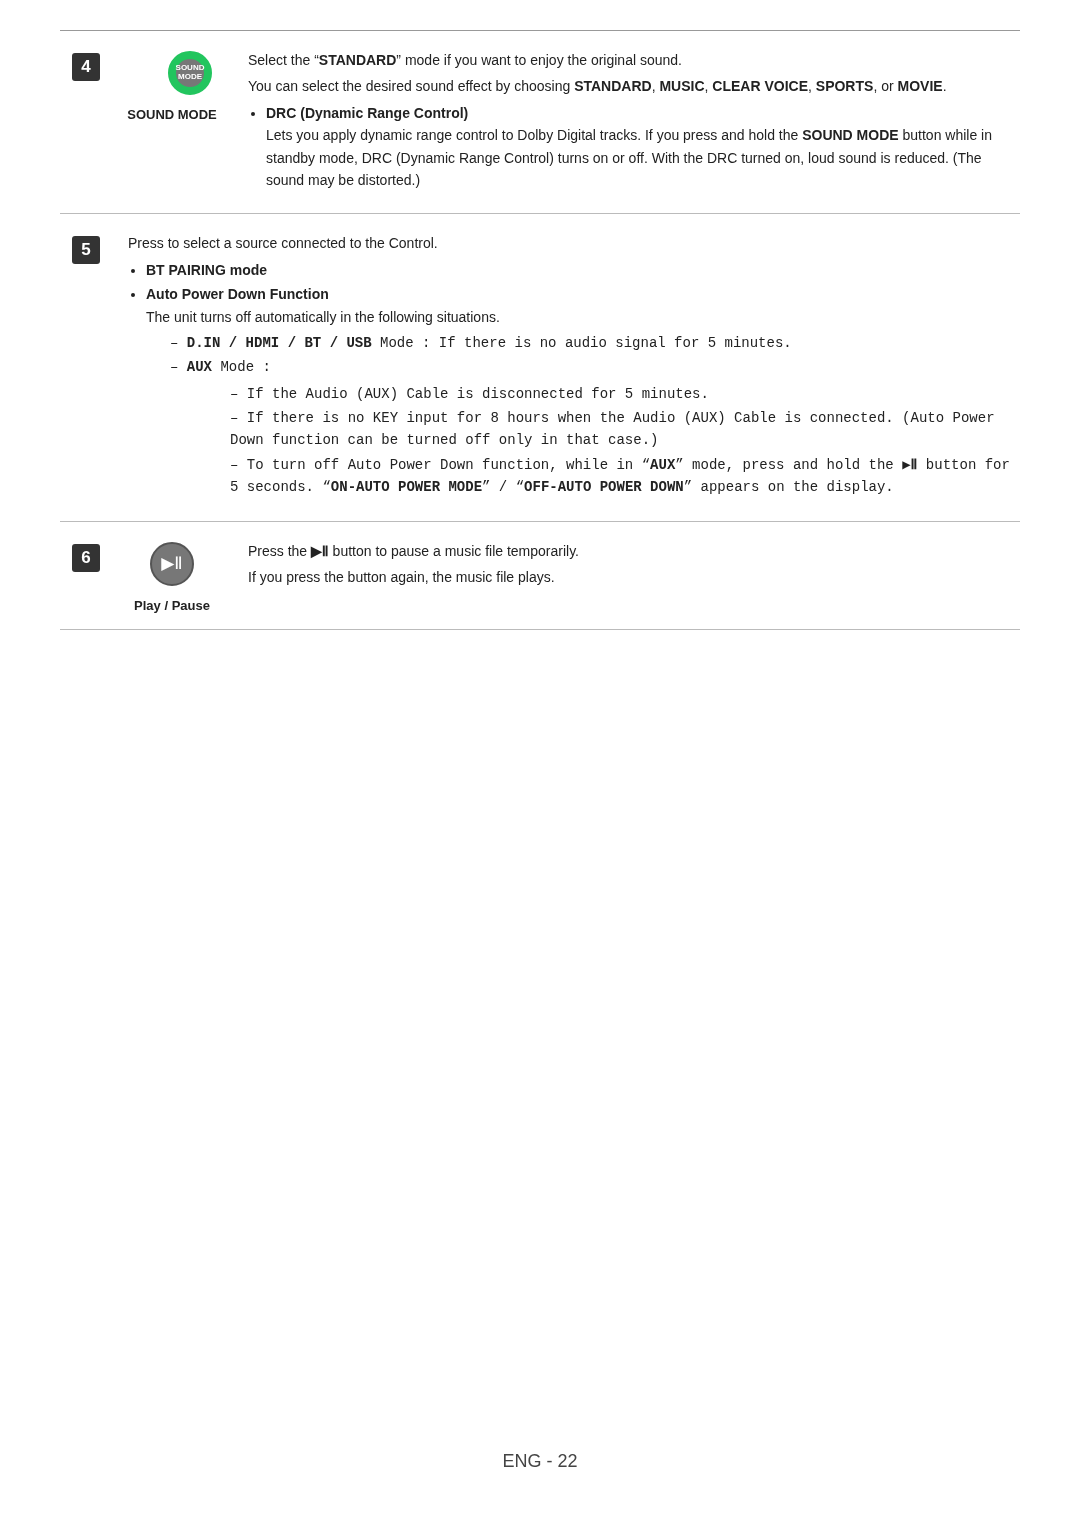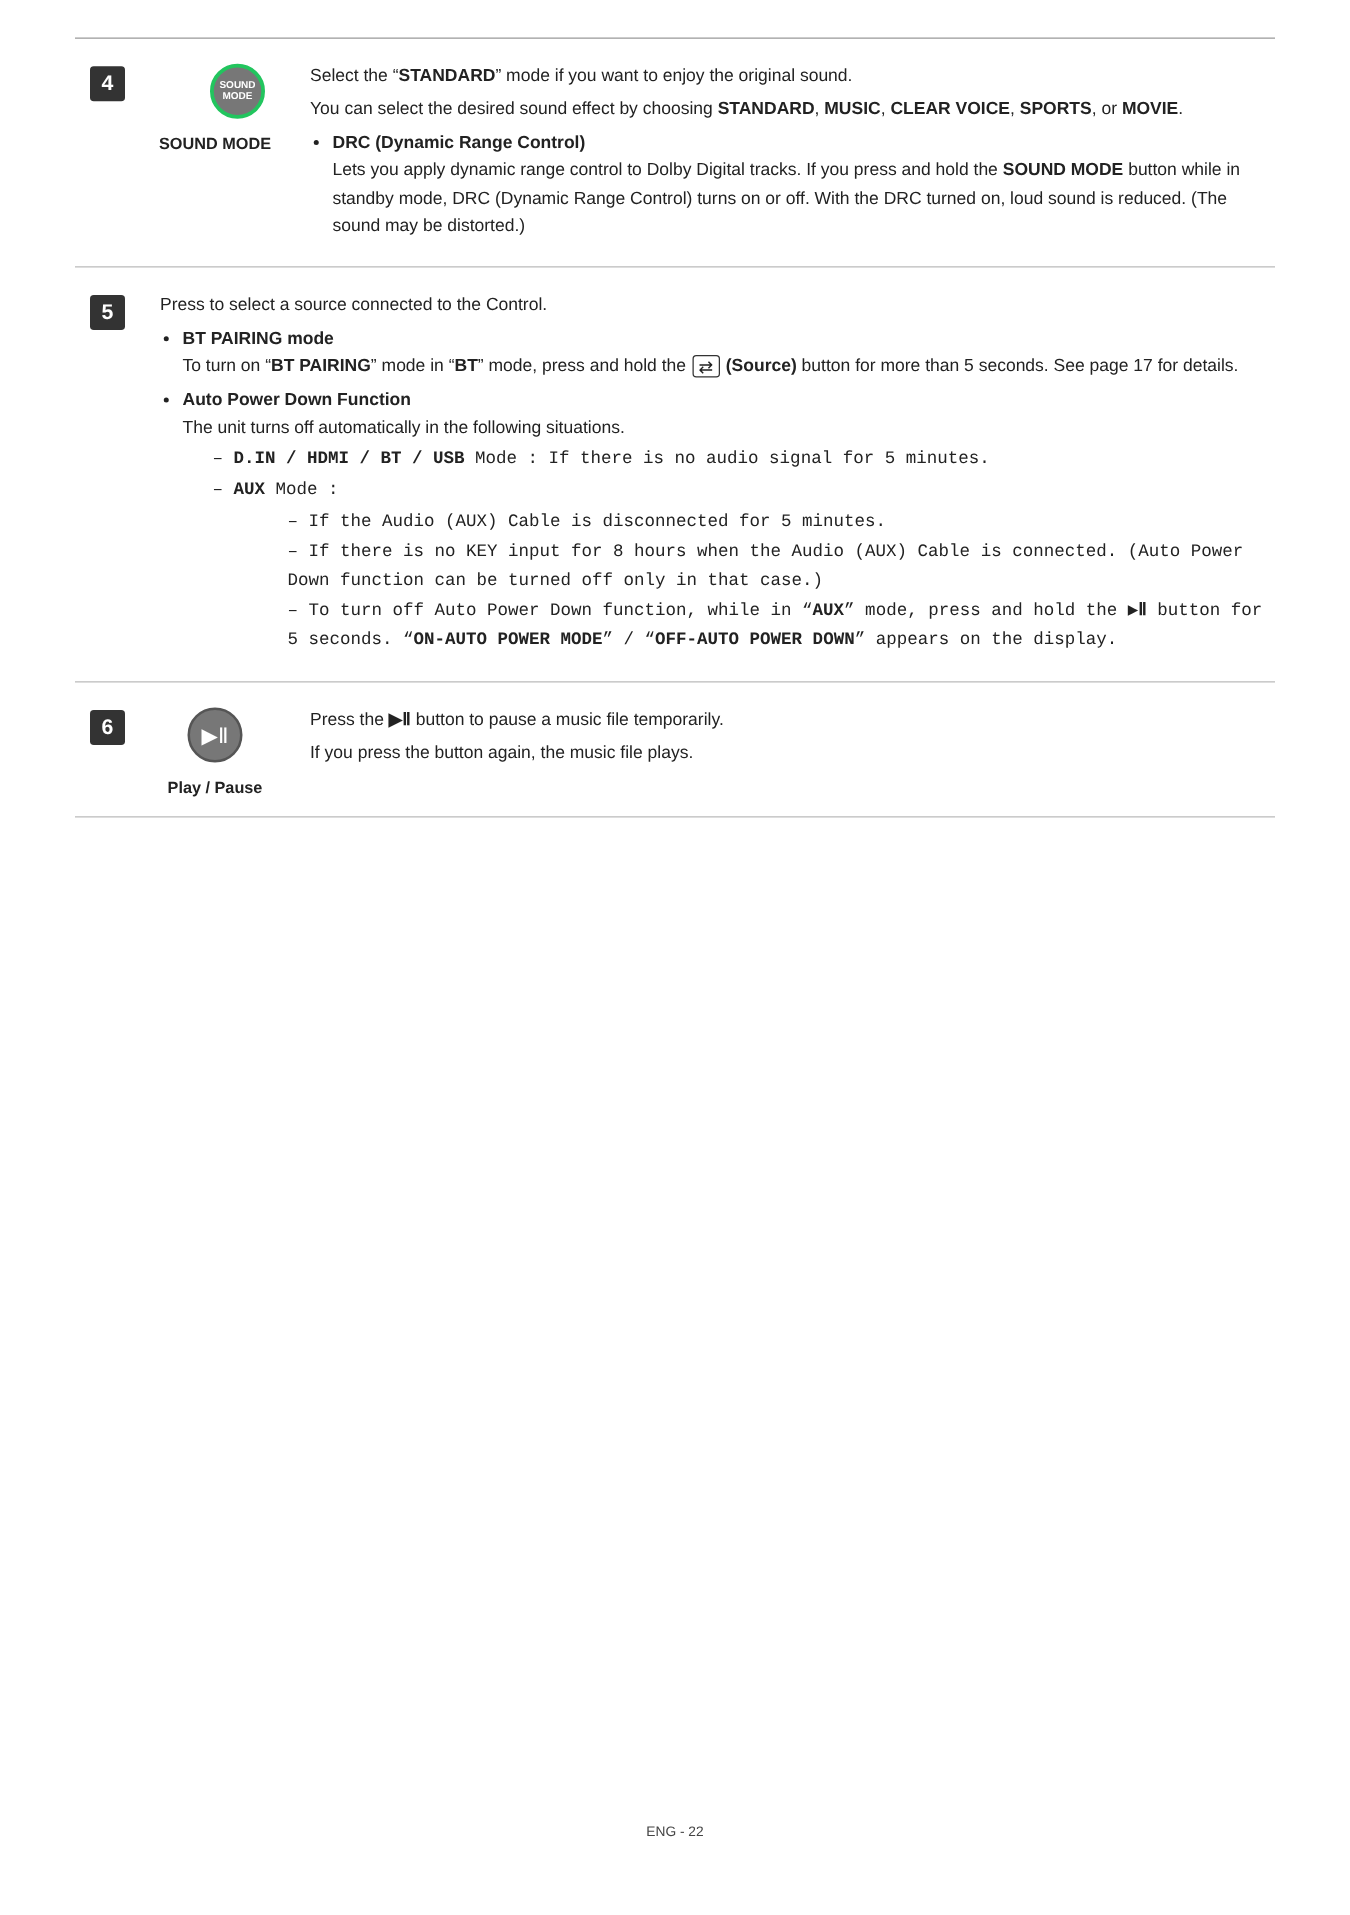--- a/index.html
+++ b/index.html
@@ -79,21 +79,21 @@
       color: #222;
       text-align: center;
       margin-top: 4px;
     }
 
     
     .sound-mode-icon {
       width: 44px;
       height: 44px;
       border-radius: 50%;
-      border: 3px solid #22c55e;
+      border: 8px solid #22c55e;
       background: #777;
       color: #fff;
       display: flex;
       flex-direction: column;
       align-items: center;
       justify-content: center;
       font-size: 8px;
       font-weight: bold;
       line-height: 1.1;
       text-align: center;
@@ -151,21 +151,21 @@
       content: "– ";
     }
 
     b, strong {
       font-weight: bold;
     }
 
     .footer {
       margin-top: auto;
       padding-top: 40px;
-      font-size: 11px;
+      font-size: 18px;
       color: #444;
       text-align: center;
       width: 100%;
     }
 
     
     .inline-source {
       display: inline-flex;
       align-items: center;
       vertical-align: middle;
@@ -198,21 +198,21 @@
         </ul>
       </div>
     </div>
     <div class="row">
       <div class="cell-num">
         <div class="num-box">5</div>
       </div>
       <div class="cell-content">
         <p>Press to select a source connected to the Control.</p>
         <ul>
-          <li><strong>BT PAIRING mode</strong><p>To turn on “<strong>BT PAIRING</strong>” mode in “<strong>BT</strong>” mode, press and hold the <span class="inline-source">⇄</span> <strong>(Source)</strong> button for more than 5 seconds. See page 17 for details.</p></li>
+          <li><strong>BT PAIRING mode</strong></li>
           <li><strong>Auto Power Down Function</strong><p>The unit turns off automatically in the following situations.</p><ul class="sub-list">
               <li><strong>D.IN / HDMI / BT / USB</strong> Mode : If there is no audio signal for 5 minutes.</li>
               <li><strong>AUX</strong> Mode :<ul class="sub-sub-list">
                   <li>If the Audio (AUX) Cable is disconnected for 5 minutes.</li>
                   <li>If there is no KEY input for 8 hours when the Audio (AUX) Cable is connected. (Auto Power Down function can be turned off only in that case.)</li>
                   <li>To turn off Auto Power Down function, while in “<strong>AUX</strong>” mode, press and hold the <strong>▶Ⅱ</strong> button for 5 seconds. “<strong>ON-AUTO POWER MODE</strong>” / “<strong>OFF-AUTO POWER DOWN</strong>” appears on the display.</li>
                 </ul></li>
             </ul></li>
         </ul>
       </div>

